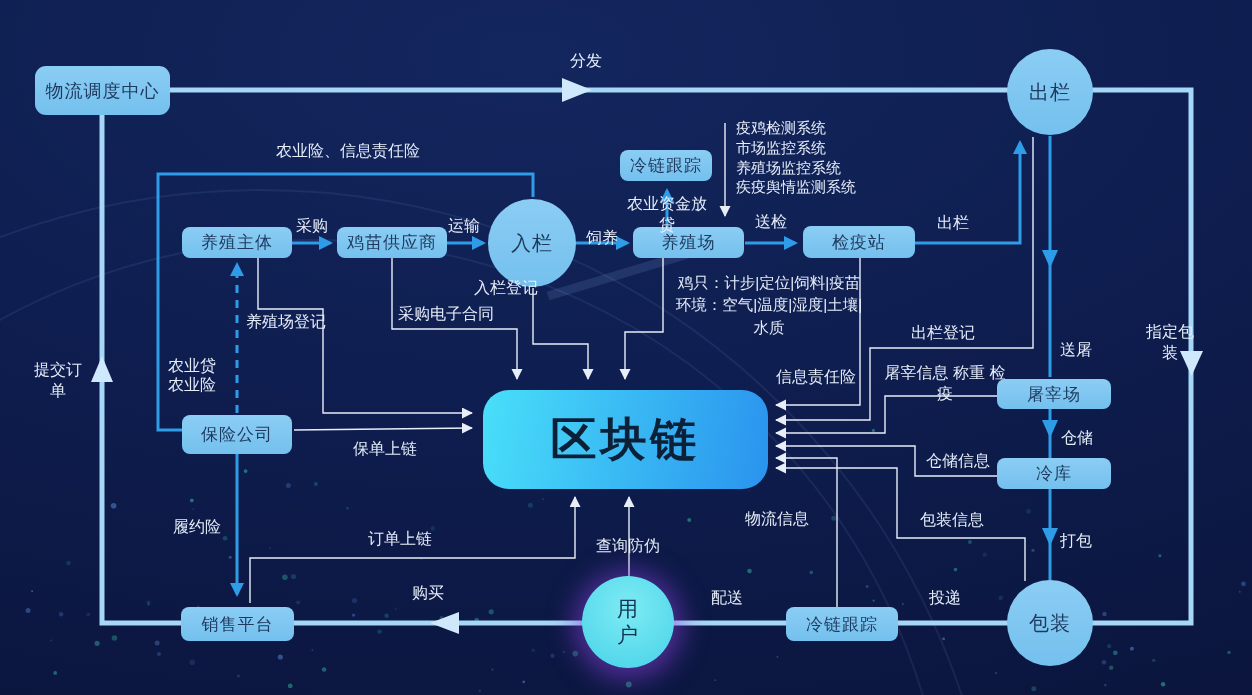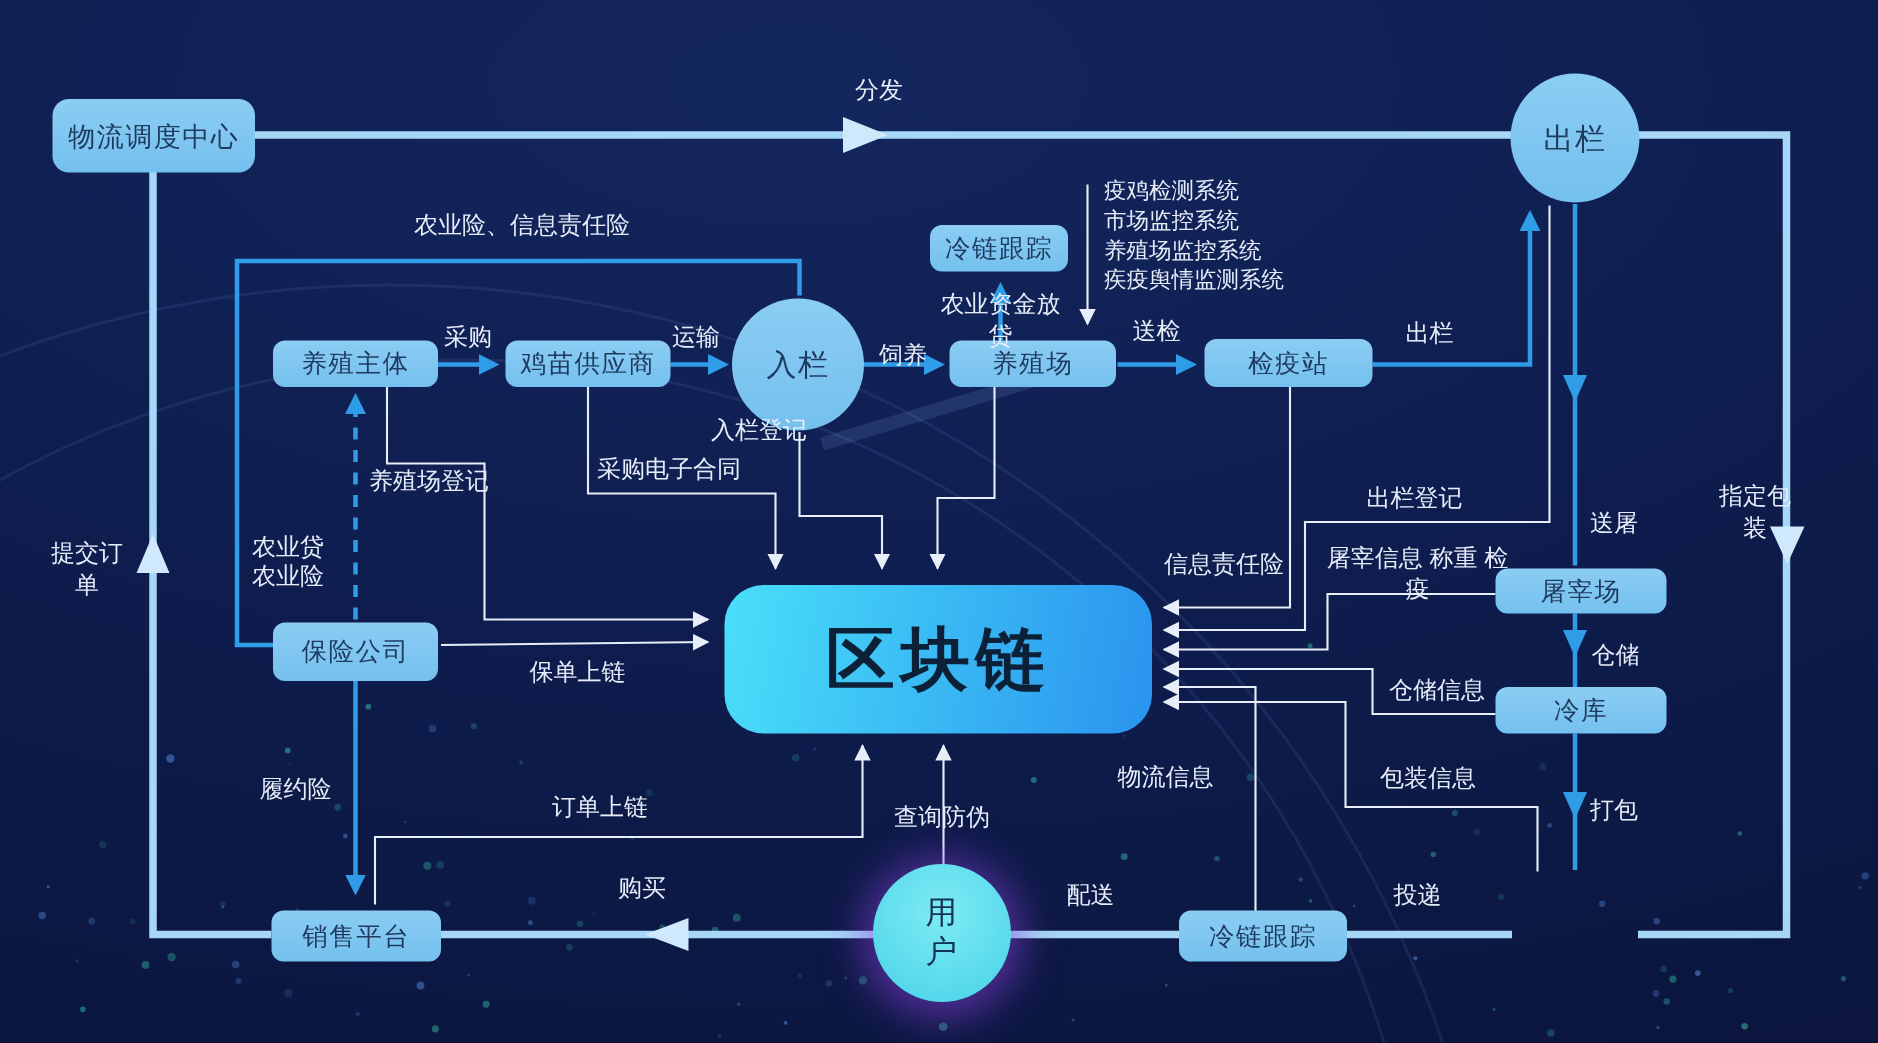--- a/index.html
+++ b/index.html
@@ -258,20 +258,23 @@
     </div>
 
   <div class="node circle user" style="left:582px;top:576px;width:92px;height:92px;">
       <span>用户</span>
     </div>
 
   <div class="node" style="left:786px;top:607px;width:112px;height:34px;">
       <span>冷链跟踪</span>
     </div>
 
+  <div class="node circle" style="left:1007px;top:580px;width:86px;height:86px;">
+      <span>包装</span>
+    </div>
 
   <div class="lbl" style="left:570px;top:51px;">分发</div>
   <div class="lbl" style="left:276px;top:141px;">农业险、信息责任险</div>
   <div class="lbl" style="left:296px;top:216px;">采购</div>
   <div class="lbl" style="left:448px;top:216px;">运输</div>
   <div class="lbl" style="left:586px;top:228px;">饲养</div>
   <div class="lbl" style="left:755px;top:212px;">送检</div>
   <div class="lbl" style="left:937px;top:213px;">出栏</div>
   <div class="lbl wrap" style="left:620px;top:194px;width:94px;">农业资金放贷</div>
 
@@ -279,20 +282,25 @@
     <div>疫鸡检测系统</div>
     <div>市场监控系统</div>
     <div>养殖场监控系统</div>
     <div>疾疫舆情监测系统</div>
   </div>
 
   <div class="lbl" style="left:474px;top:278px;">入栏登记</div>
   <div class="lbl" style="left:398px;top:304px;">采购电子合同</div>
   <div class="lbl" style="left:246px;top:312px;">养殖场登记</div>
 
+  <div class="lbl wrap" style="left:656px;top:272px;width:226px;font-size:15.5px;line-height:1.45;">
+    <div>鸡只：计步|定位|饲料|疫苗</div>
+    <div>环境：空气|温度|湿度|土壤|</div>
+    <div>水质</div>
+  </div>
 
   <div class="lbl" style="left:911px;top:323px;">出栏登记</div>
   <div class="lbl" style="left:776px;top:367px;">信息责任险</div>
   <div class="lbl wrap" style="left:878px;top:363px;width:134px;">屠宰信息 称重 检疫</div>
   <div class="lbl" style="left:1060px;top:340px;">送屠</div>
   <div class="lbl" style="left:1061px;top:428px;">仓储</div>
   <div class="lbl" style="left:926px;top:451px;">仓储信息</div>
   <div class="lbl" style="left:920px;top:510px;">包装信息</div>
   <div class="lbl" style="left:1060px;top:531px;">打包</div>
   <div class="lbl wrap" style="left:1142px;top:322px;width:56px;">指定包装</div>

